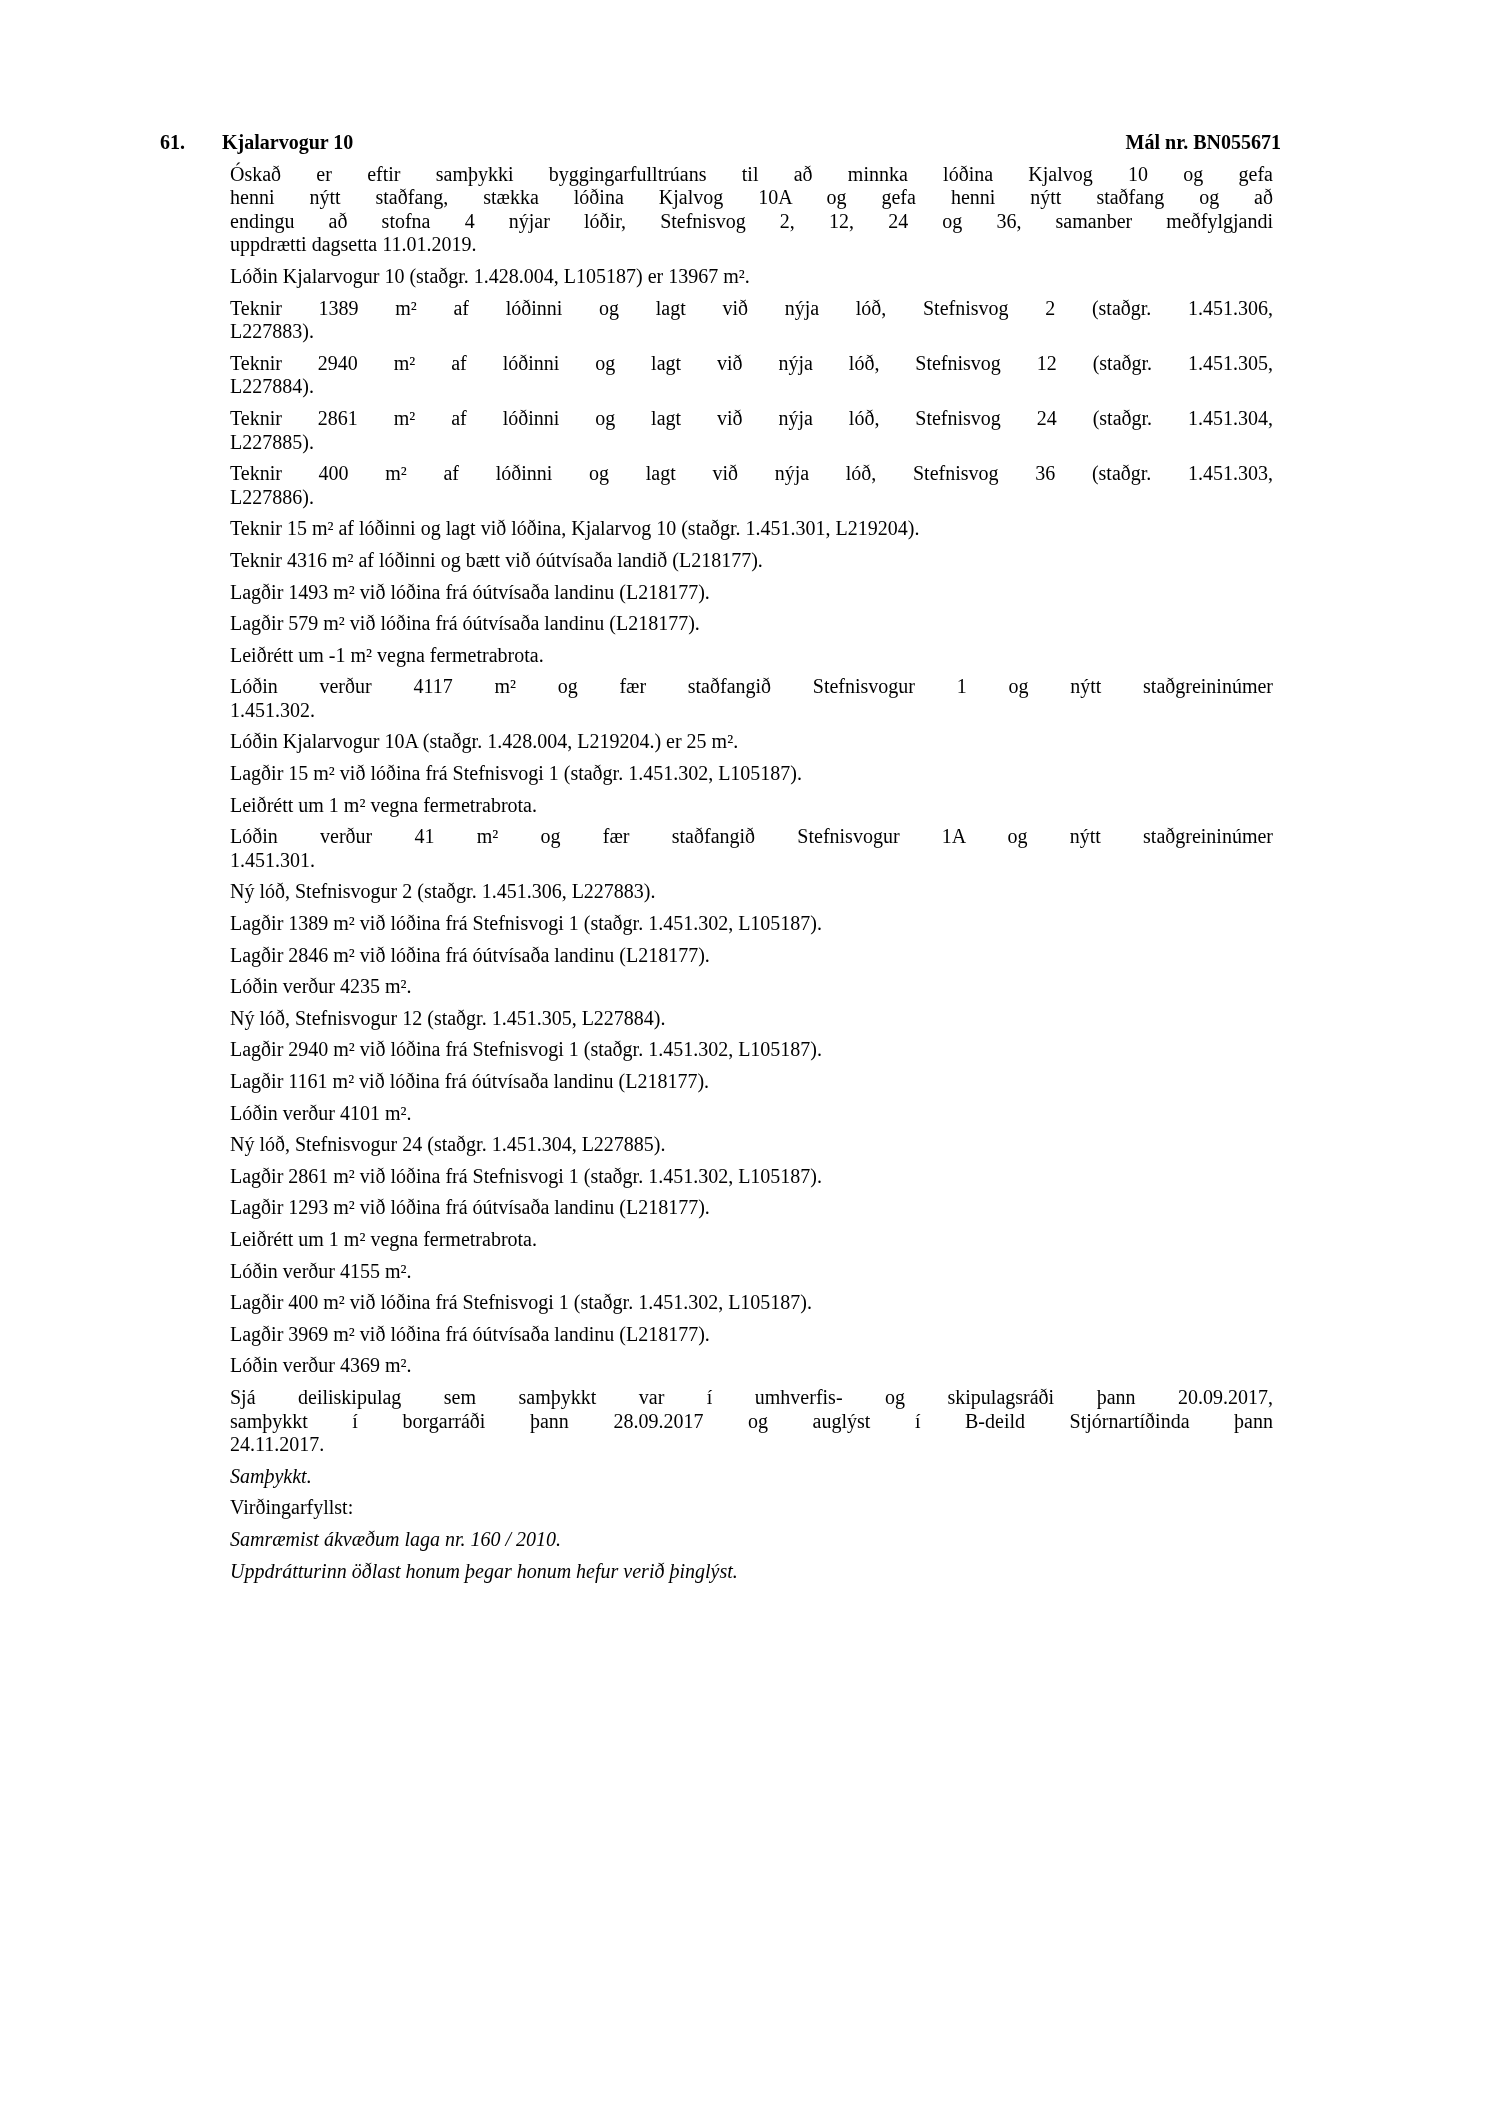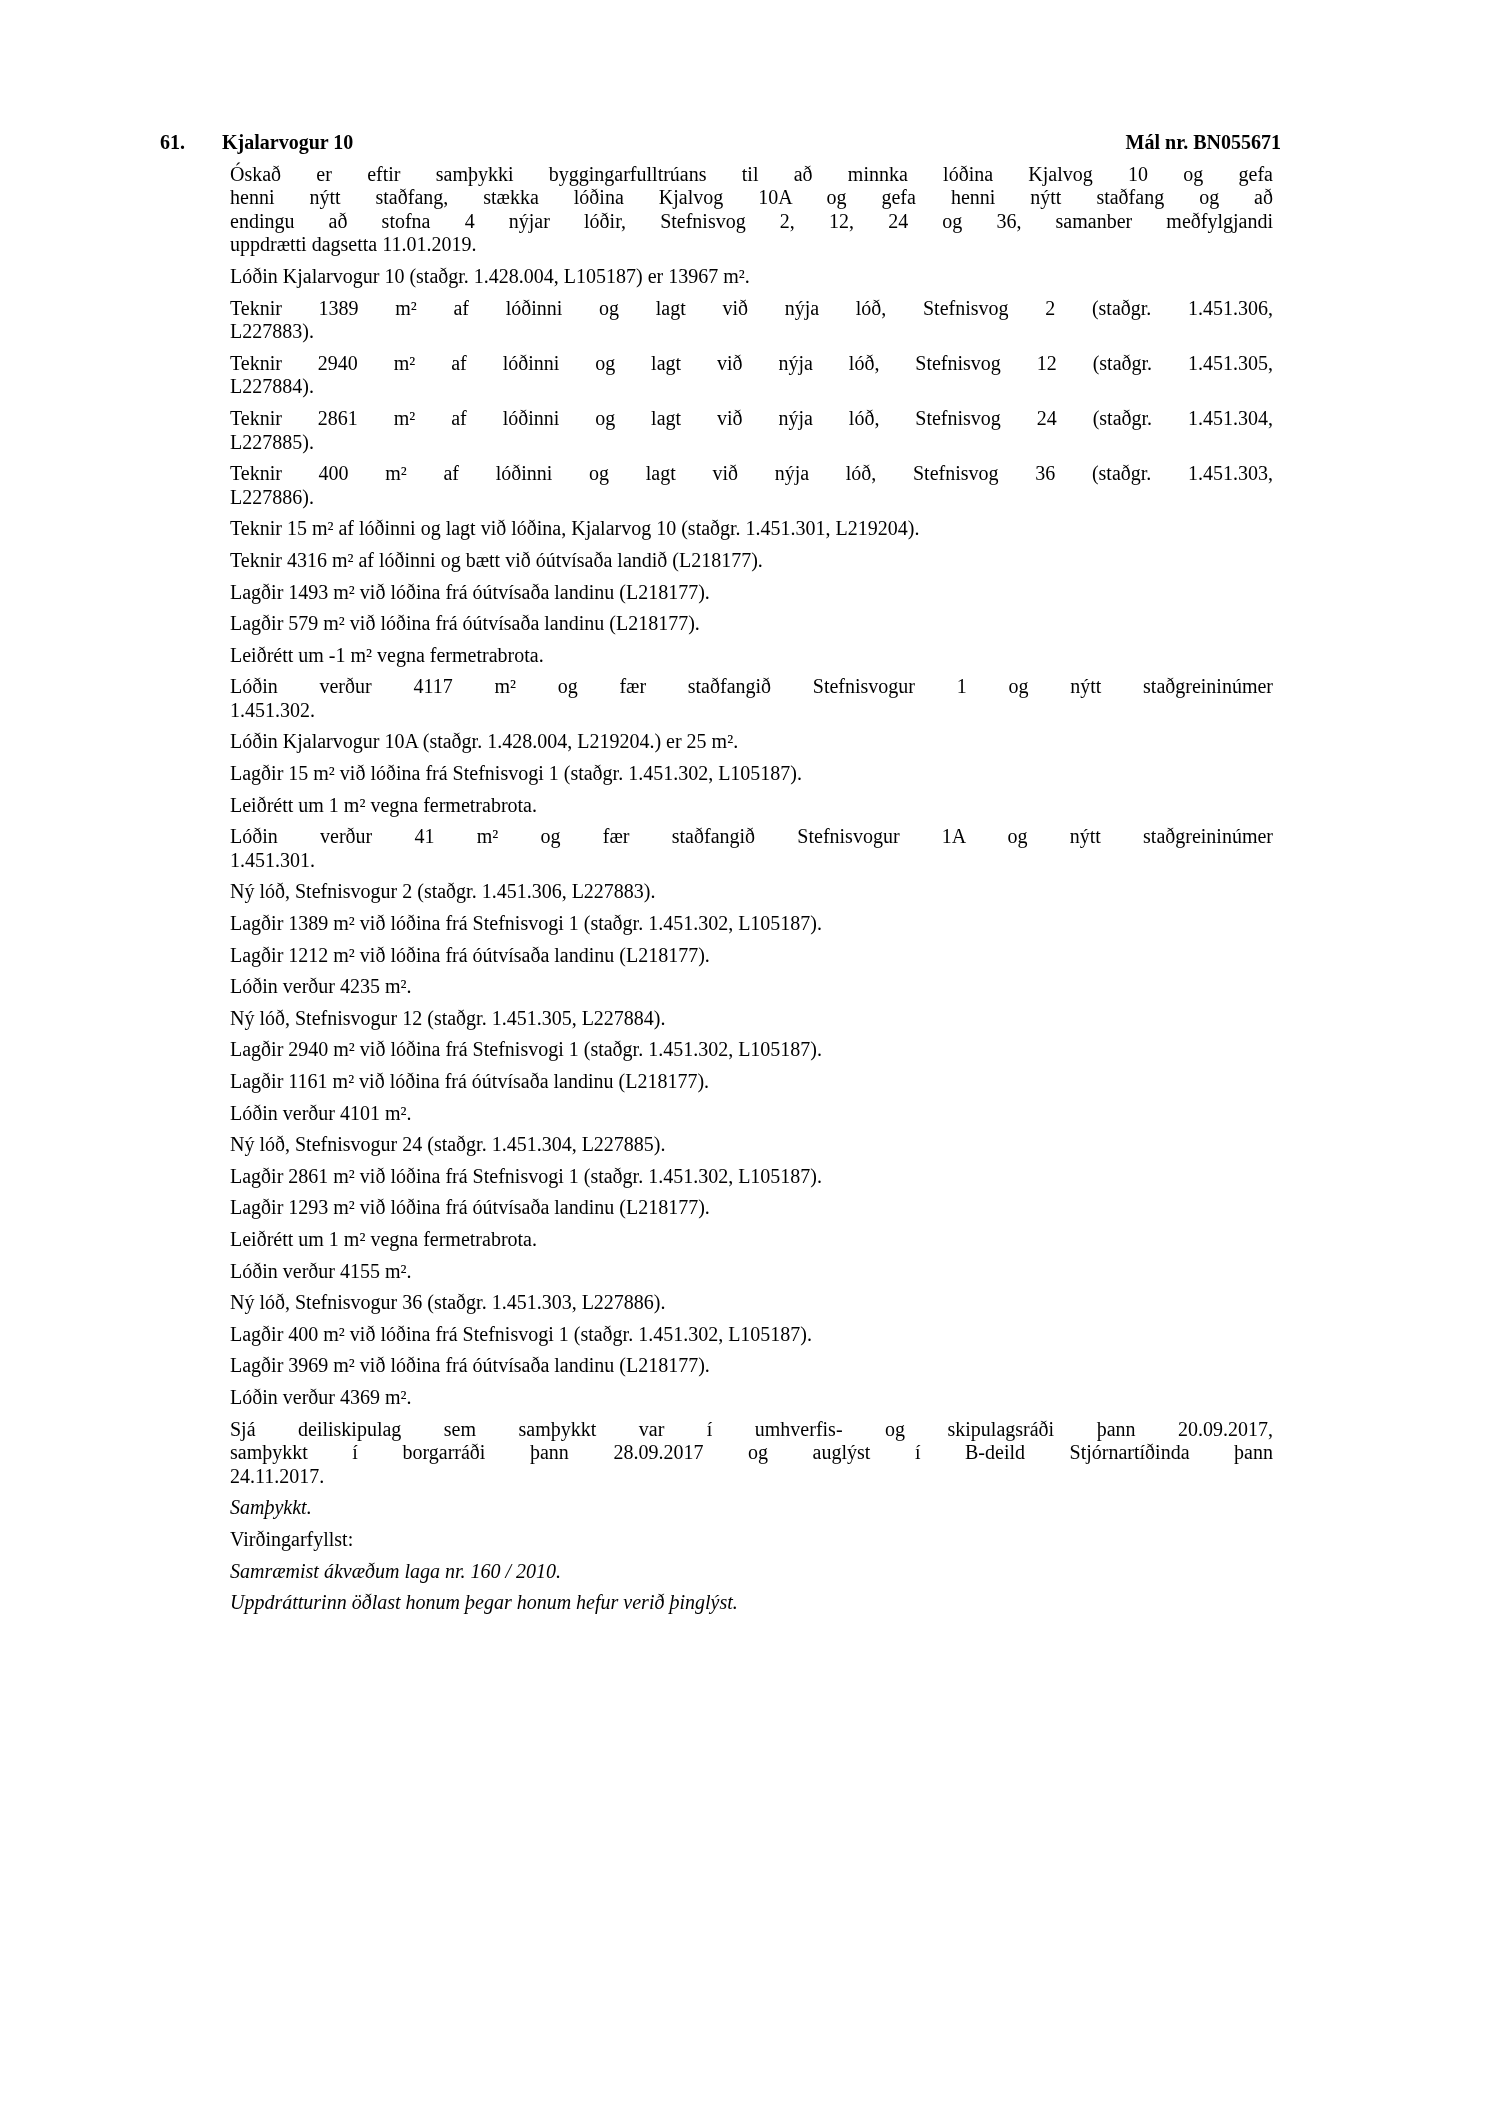--- a/index.html
+++ b/index.html
@@ -124,21 +124,21 @@
           <div class="ln">Lóðin verður 41 m² og fær staðfangið Stefnisvogur 1A og nýtt staðgreininúmer</div>
           <div class="ln ln-last">1.451.301.</div>
         </div>
         <div class="paragraph">
           <div class="ln ln-last">Ný lóð, Stefnisvogur 2 (staðgr. 1.451.306, L227883).</div>
         </div>
         <div class="paragraph">
           <div class="ln ln-last">Lagðir 1389 m² við lóðina frá Stefnisvogi 1 (staðgr. 1.451.302, L105187).</div>
         </div>
         <div class="paragraph">
-          <div class="ln ln-last">Lagðir 1212 m² við lóðina frá óútvísaða landinu (L218177).</div>
+          <div class="ln ln-last">Lagðir 2846 m² við lóðina frá óútvísaða landinu (L218177).</div>
         </div>
         <div class="paragraph">
           <div class="ln ln-last">Lóðin verður 4235 m².</div>
         </div>
         <div class="paragraph">
           <div class="ln ln-last">Ný lóð, Stefnisvogur 12 (staðgr. 1.451.305, L227884).</div>
         </div>
         <div class="paragraph">
           <div class="ln ln-last">Lagðir 2940 m² við lóðina frá Stefnisvogi 1 (staðgr. 1.451.302, L105187).</div>
         </div>
@@ -155,23 +155,20 @@
           <div class="ln ln-last">Lagðir 2861 m² við lóðina frá Stefnisvogi 1 (staðgr. 1.451.302, L105187).</div>
         </div>
         <div class="paragraph">
           <div class="ln ln-last">Lagðir 1293 m² við lóðina frá óútvísaða landinu (L218177).</div>
         </div>
         <div class="paragraph">
           <div class="ln ln-last">Leiðrétt um 1 m² vegna fermetrabrota.</div>
         </div>
         <div class="paragraph">
           <div class="ln ln-last">Lóðin verður 4155 m².</div>
-        </div>
-        <div class="paragraph">
-          <div class="ln ln-last">Ný lóð, Stefnisvogur 36 (staðgr. 1.451.303, L227886).</div>
         </div>
         <div class="paragraph">
           <div class="ln ln-last">Lagðir 400 m² við lóðina frá Stefnisvogi 1 (staðgr. 1.451.302, L105187).</div>
         </div>
         <div class="paragraph">
           <div class="ln ln-last">Lagðir 3969 m² við lóðina frá óútvísaða landinu (L218177).</div>
         </div>
         <div class="paragraph">
           <div class="ln ln-last">Lóðin verður 4369 m².</div>
         </div>

